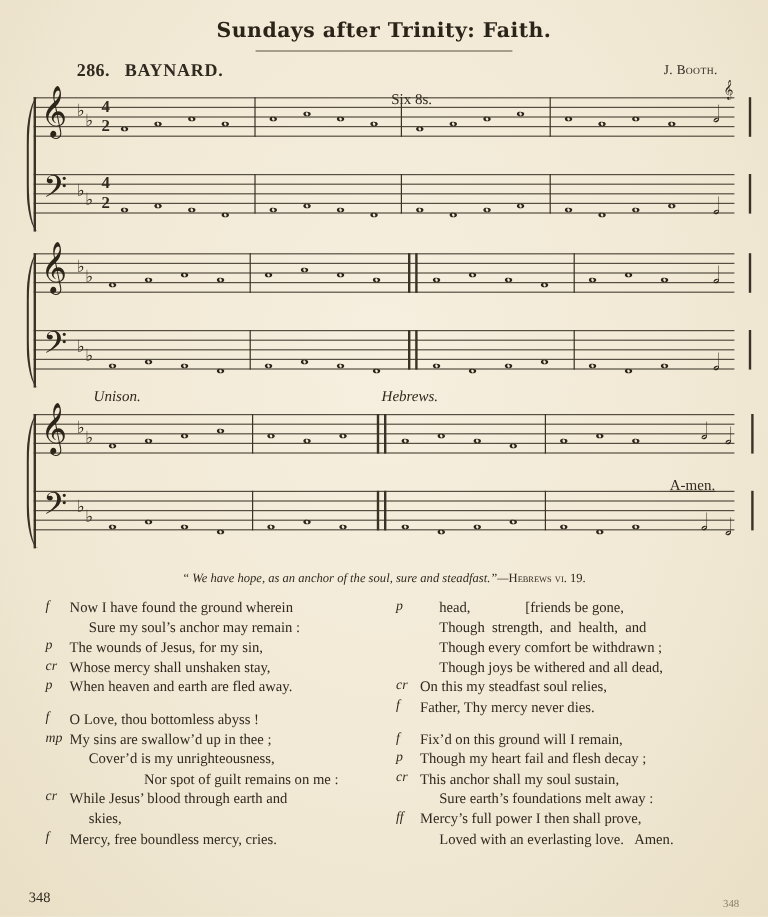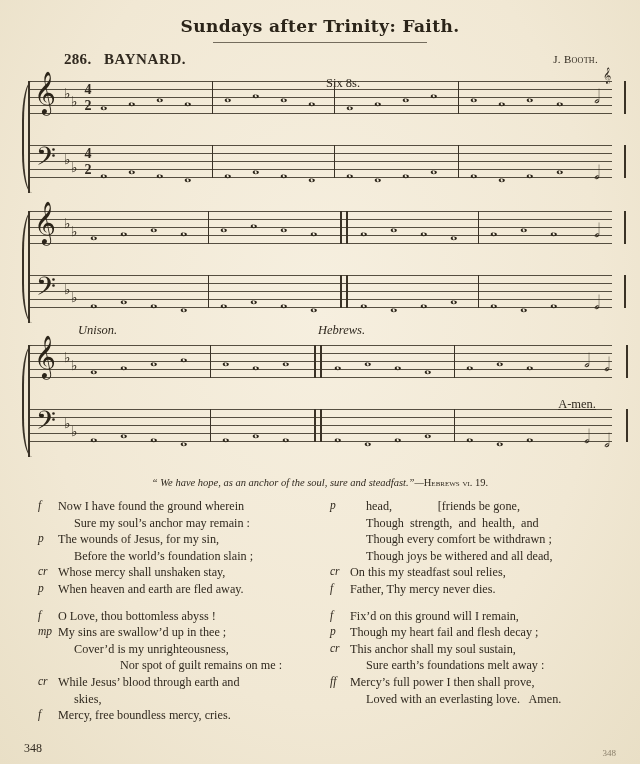--- a/index.html
+++ b/index.html
@@ -497,21 +497,20 @@
     <span>“ We have hope, as an anchor of the soul, sure and steadfast.”—</span><span class="ref">Hebrews vi. 19.</span>
   </div>
 
   <div class="verses">
     <div class="col">
 
       <div class="stanza">
         <div class="vline"><span class="cue">f</span><span>Now I have found the ground wherein</span></div>
         <div class="vline ind1"><span>Sure my soul’s anchor may remain :</span></div>
         <div class="vline"><span class="cue">p</span><span>The wounds of Jesus, for my sin,</span></div>
-        <div class="vline ind1"><span>Before the world’s foundation slain ;</span></div>
         <div class="vline"><span class="cue">cr</span><span>Whose mercy shall unshaken stay,</span></div>
         <div class="vline"><span class="cue">p</span><span>When heaven and earth are fled away.</span></div>
       </div>
 
       <div class="stanza">
         <div class="vline"><span class="cue">f</span><span>O Love, thou bottomless abyss !</span></div>
         <div class="vline"><span class="cue">mp</span><span>My sins are swallow’d up in thee ;</span></div>
         <div class="vline ind1"><span>Cover’d is my unrighteousness,</span></div>
         <div class="vline ind2"><span>Nor spot of guilt remains on me :</span></div>
         <div class="vline"><span class="cue">cr</span><span>While Jesus’ blood through earth and</span></div>

